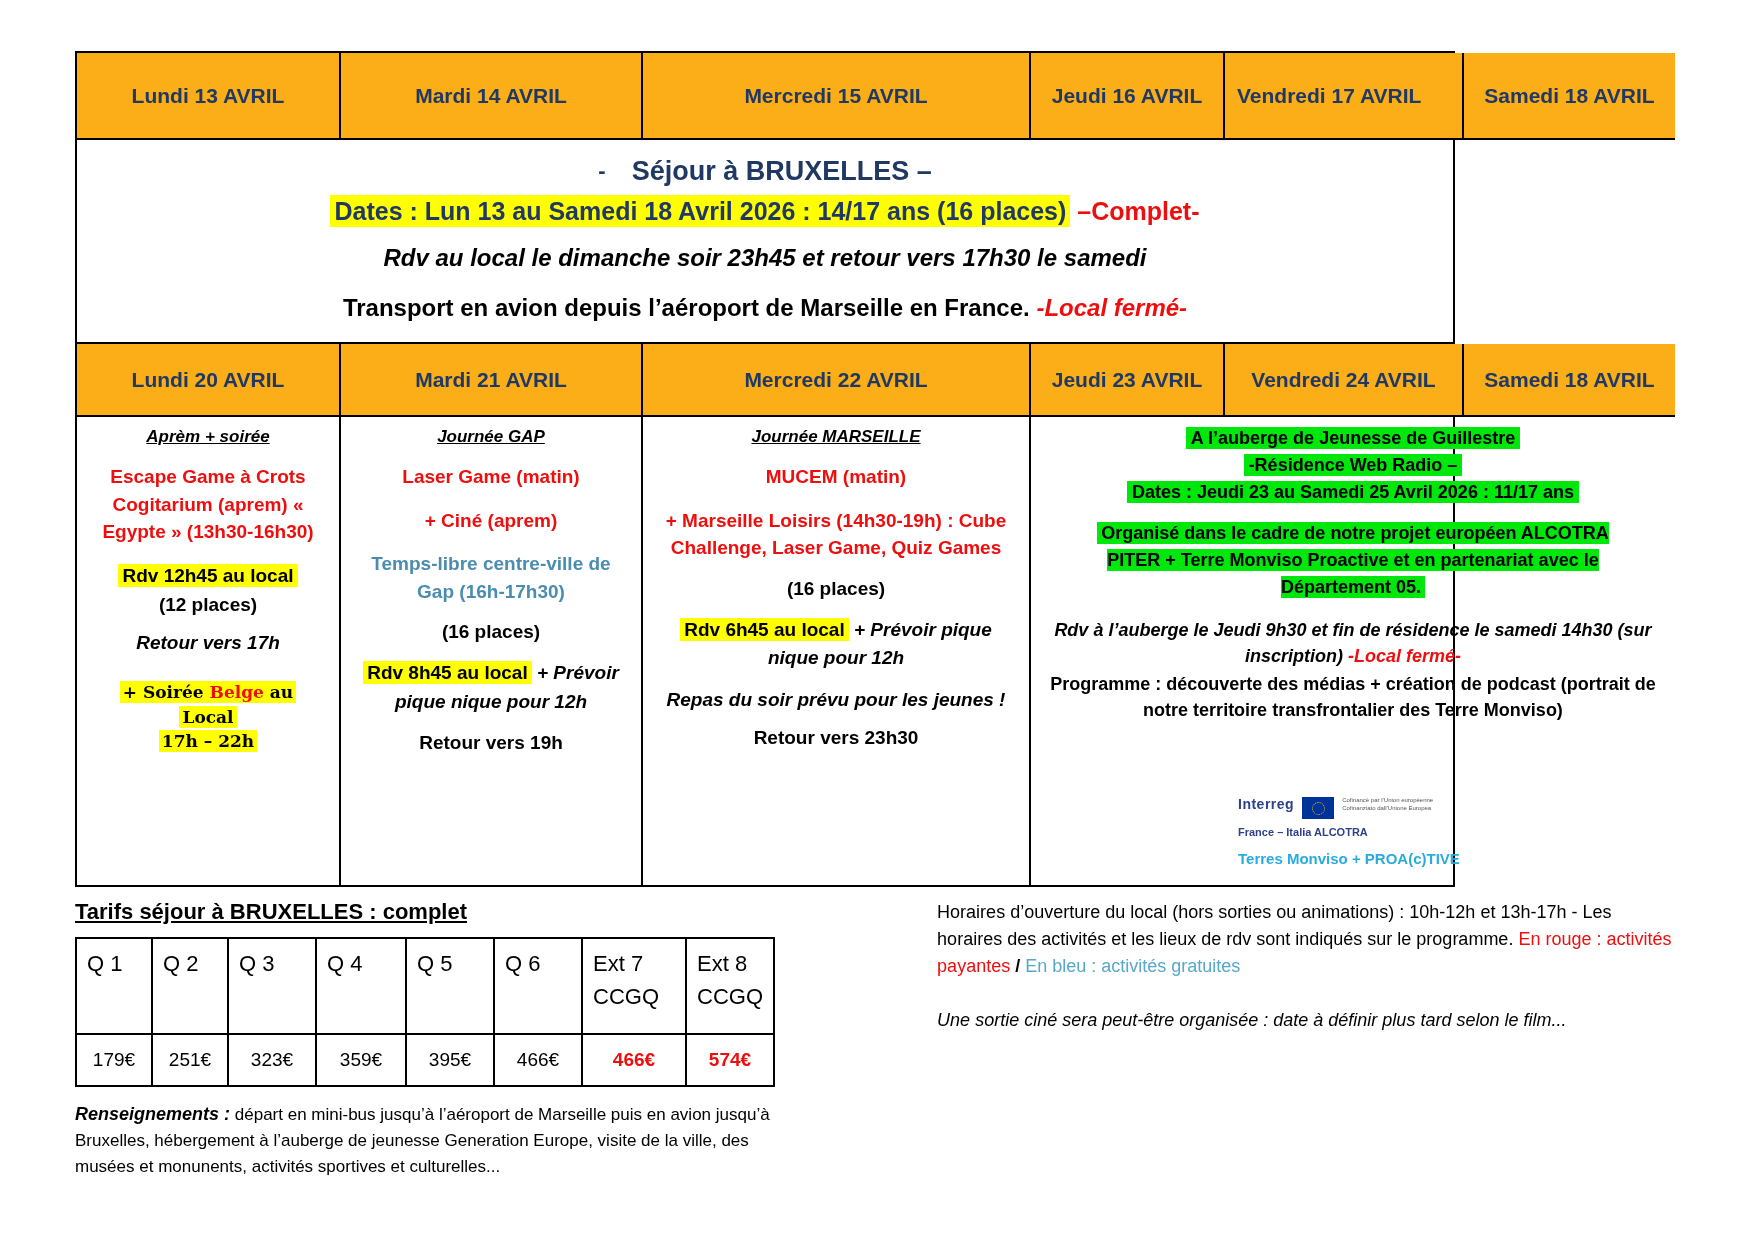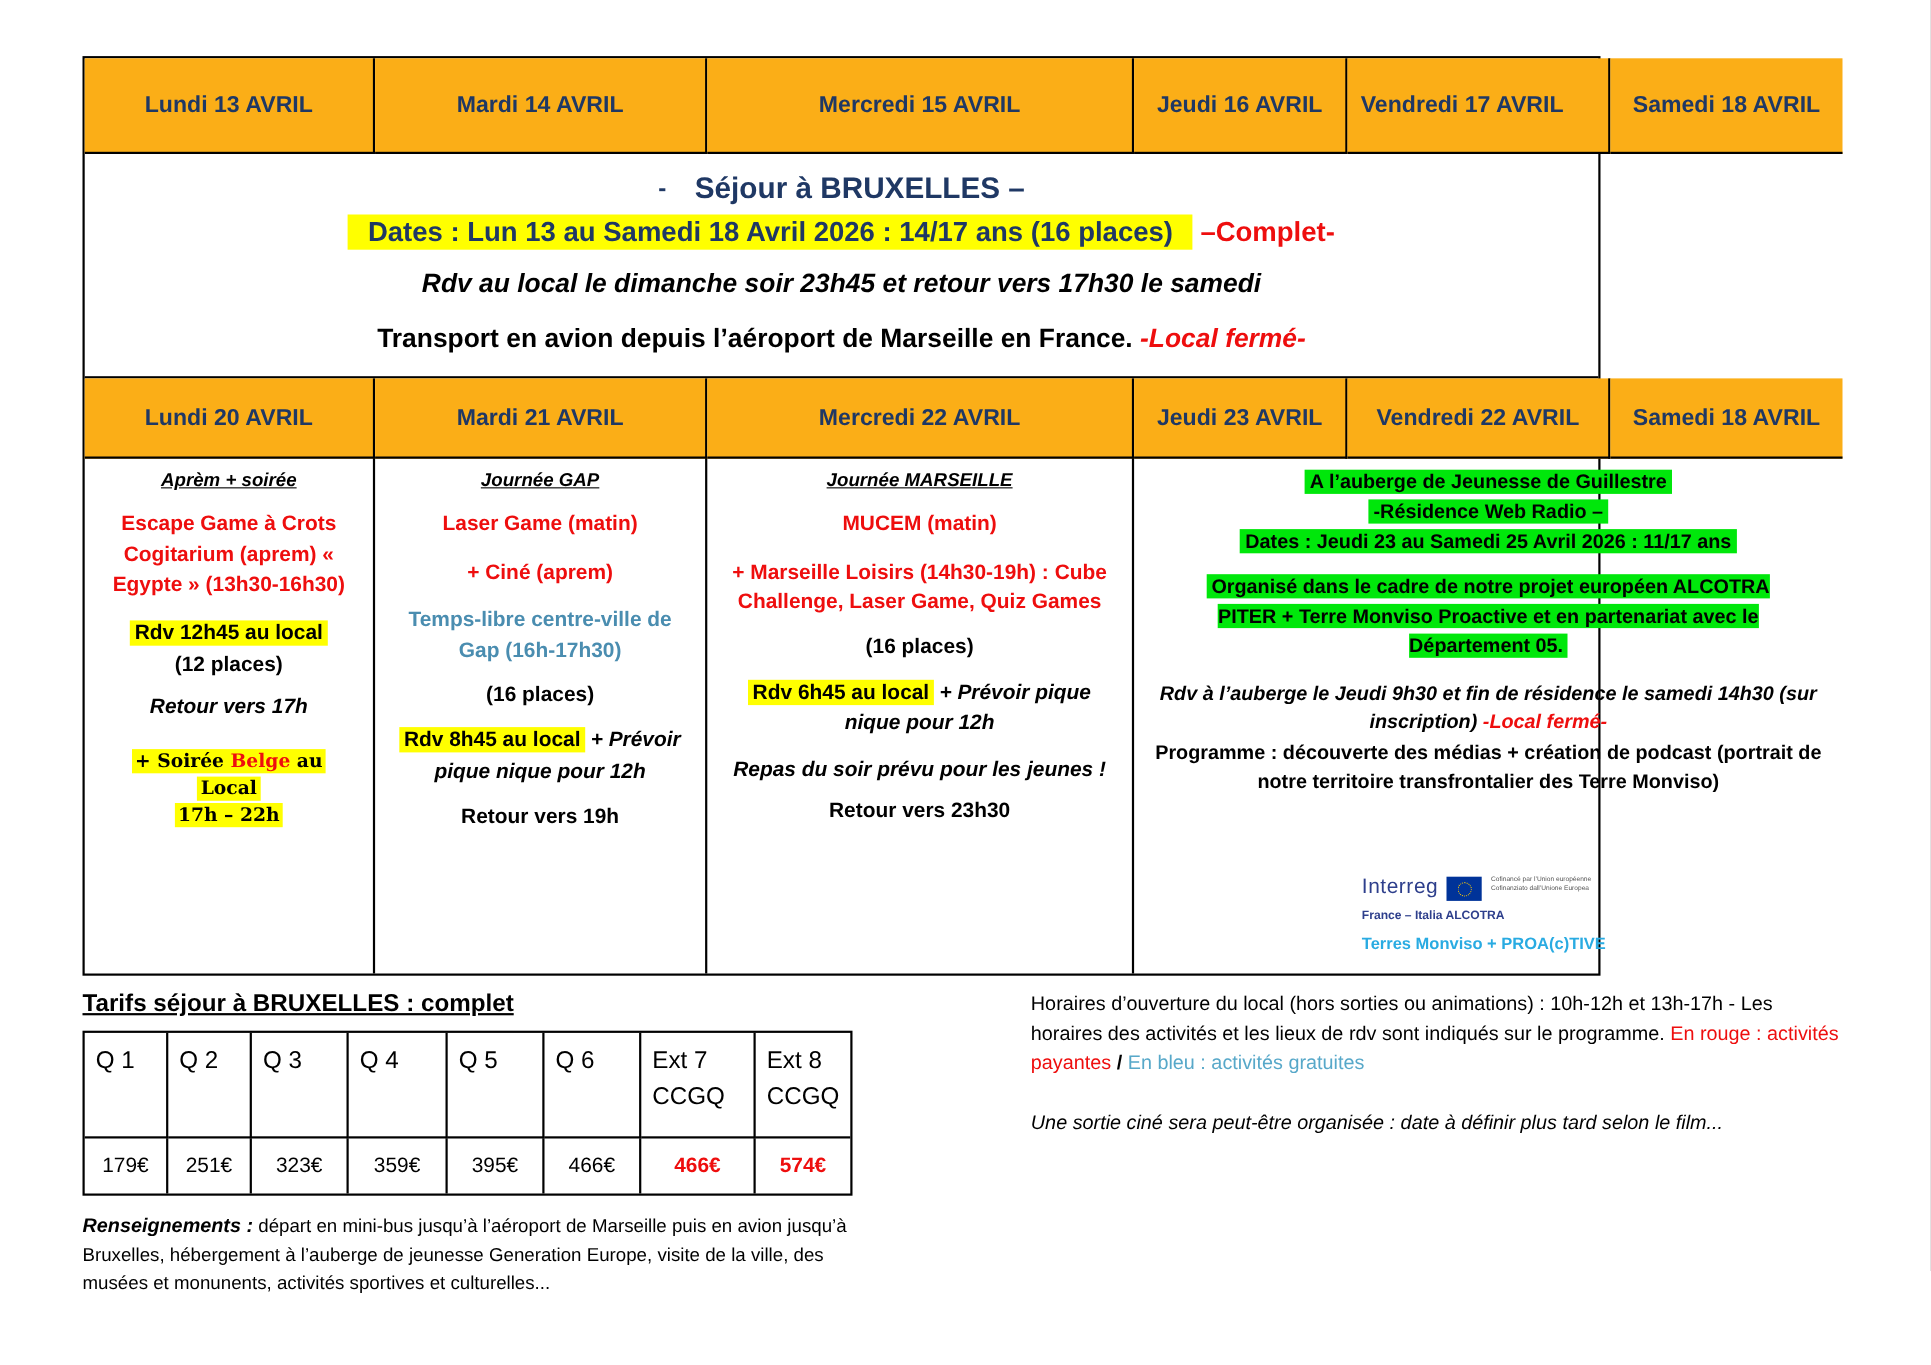--- a/index.html
+++ b/index.html
@@ -30,21 +30,21 @@
   }
   .day-cell:last-child{border-right:none;}
   .row1 .day-cell{height:87px;}
   .row2 .day-cell{height:73px;}
   .day-left{justify-content:flex-start;text-align:left;}
   
   .sejour{border-bottom:2px solid #000;text-align:center;padding:16px 24px 20px;}
   .sejour-title{color:var(--navy);font-weight:700;font-size:27px;margin-bottom:10px;}
   .sejour-dash{display:inline-block;margin-right:26px;font-size:22px;vertical-align:2px;}
   .sejour-dates{font-size:25px;font-weight:700;margin-bottom:16px;}
-  .sejour-dates mark{background:var(--yellow);color:var(--navy);padding:2px 18px;}
+  .sejour-dates mark{background:var(--yellow);color:var(--navy);padding:2px 4px;}
   .sejour-dates .red{color:var(--red);}
   .sejour-rdv{font-size:24px;font-weight:700;font-style:italic;margin:18px 0 22px;}
   .sejour-transport{font-size:24px;font-weight:700;}
   .sejour-transport .red{color:var(--red);font-style:italic;}
   
   .content-row{display:grid;grid-template-columns:264px 302px 388px 644px;min-height:468px;}
   .col{border-right:2px solid #000;padding:10px 10px 12px;text-align:center;}
   .col:last-child{border-right:none;}
   .col-head{font-size:17px;font-weight:700;font-style:italic;text-decoration:underline;margin-bottom:16px;}
   .act-red{color:var(--red);font-weight:700;font-size:19px;line-height:1.45;margin-bottom:16px;}
@@ -62,21 +62,21 @@
   .res-green{font-size:18px;font-weight:700;line-height:1.5;}
   .res-green mark{background:var(--green);padding:1px 5px;}
   .res-org{font-size:18px;font-weight:700;line-height:1.5;max-width:548px;margin:14px auto 0;}
   .res-org mark{background:var(--green);padding:1px 4px;}
   .res-rdv{font-size:18px;font-weight:700;font-style:italic;line-height:1.45;margin-top:16px;}
   .res-rdv .red{color:var(--red);}
   .res-prog{font-size:18px;font-weight:700;line-height:1.45;margin-top:2px;}
   
   .logo-block{margin:auto auto 8px;width:230px;text-align:left;padding-top:20px;}
   .logo-top{display:flex;align-items:flex-start;gap:8px;}
-  .logo-interreg{color:var(--interreg);font-weight:400;font-size:19px;letter-spacing:.5px;}
+  .logo-interreg{color:var(--interreg);font-weight:700;font-size:14px;letter-spacing:.5px;}
   .eu-flag{width:32px;height:22px;background:#003399;position:relative;flex:0 0 auto;margin-top:1px;}
   .eu-flag::after{content:"";position:absolute;left:50%;top:50%;width:11px;height:11px;margin:-6px 0 0 -6px;border:1px dotted #FFCC00;border-radius:50%;}
   .eu-text{font-size:6px;color:#555;line-height:1.35;}
   .logo-alcotra{color:var(--interreg);font-weight:700;font-size:11px;margin-top:7px;}
   .logo-monviso{color:var(--cyan);font-weight:700;font-size:15px;margin-top:12px;}
   
   .bottom{display:flex;margin-top:10px;gap:155px;}
   .bottom-left{width:712px;}
   .tarif-title{font-size:22px;font-weight:700;text-decoration:underline;margin:2px 0 12px;}
   .tarif-table{border:2px solid #000;display:grid;grid-template-columns:76px 76px 88px 90px 88px 88px 104px 86px;width:700px;}
@@ -122,21 +122,21 @@
         <span>Transport en avion depuis l’aéroport de Marseille en France.</span>
         <span class="red">-Local fermé-</span>
       </div>
     </div>
 
     <div class="cal-row row2">
       <div class="day-cell">Lundi 20 AVRIL</div>
       <div class="day-cell">Mardi 21 AVRIL</div>
       <div class="day-cell">Mercredi 22 AVRIL</div>
       <div class="day-cell">Jeudi 23 AVRIL</div>
-      <div class="day-cell">Vendredi 22 AVRIL</div>
+      <div class="day-cell">Vendredi 24 AVRIL</div>
       <div class="day-cell">Samedi 18 AVRIL</div>
     </div>
 
     <div class="content-row">
 
       <div class="col">
         <div class="col-head">Aprèm + soirée</div>
         <div class="act-red">Escape Game à Crots Cogitarium (aprem) « Egypte » (13h30-16h30)</div>
         <div class="rdv-line" style="margin-bottom:4px;">
           <mark>Rdv 12h45 au local</mark>

